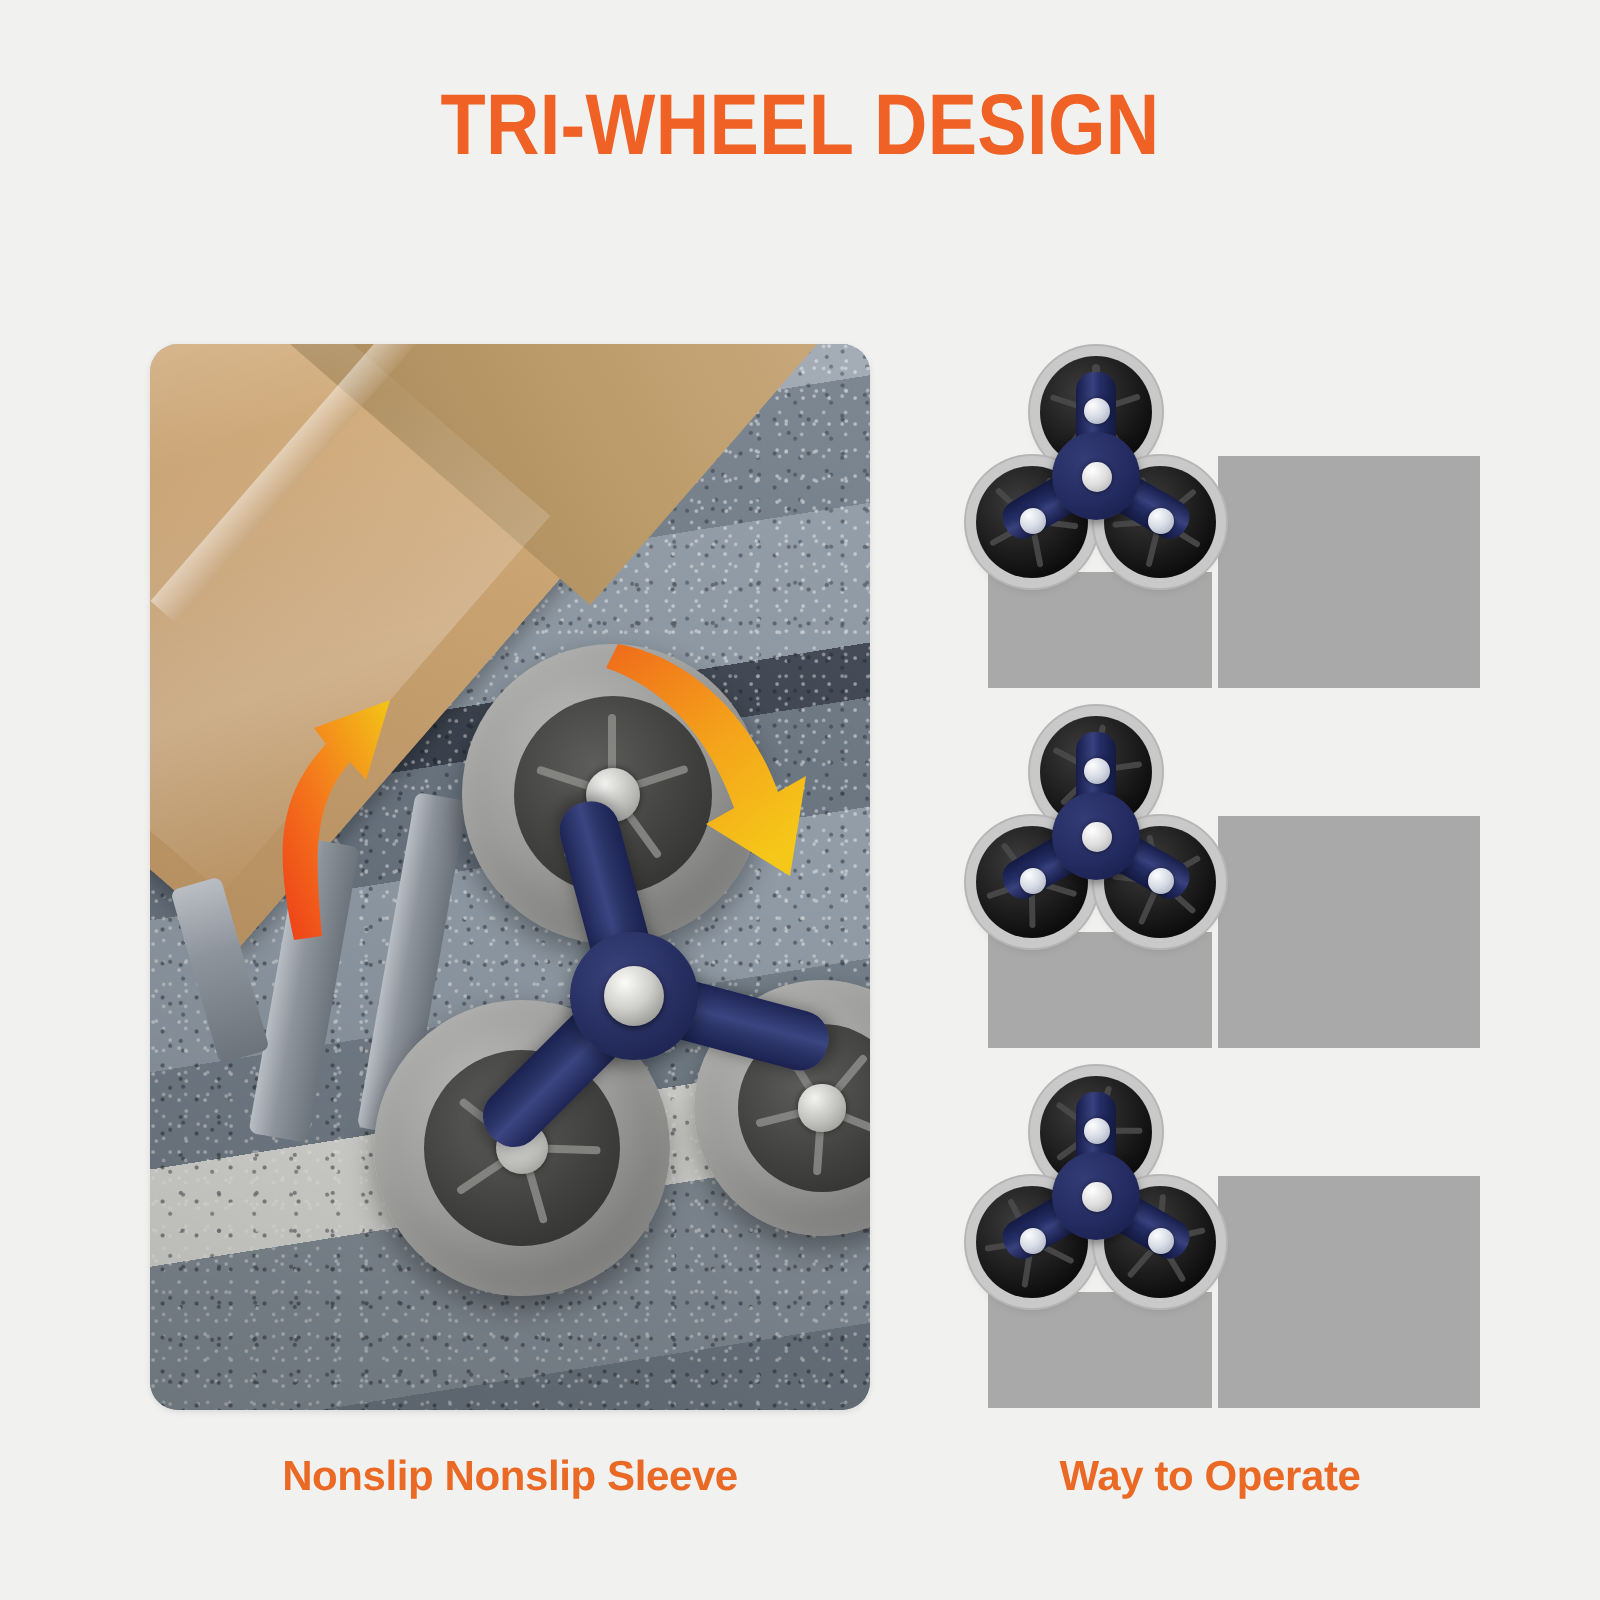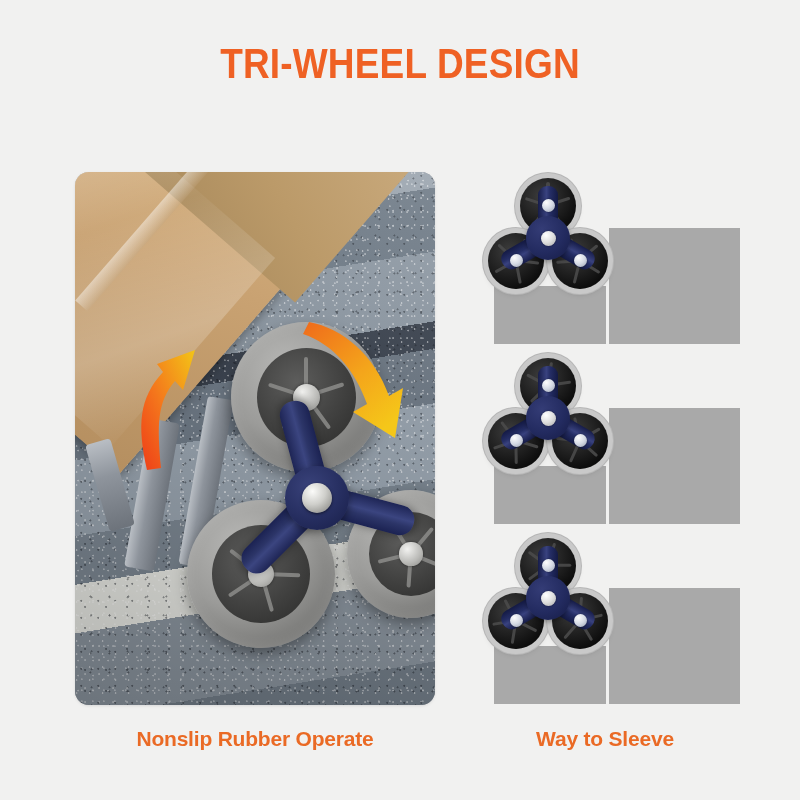--- a/index.html
+++ b/index.html
@@ -542,16 +542,16 @@
           <div class="dhub-bolt"></div>
         </div>
         <div class="daxle daxle-top"></div>
         <div class="daxle daxle-left"></div>
         <div class="daxle daxle-right"></div>
       </div>
     </div>
 
   </div>
 
-  <div class="caption caption-left">Nonslip Rubber Operate</div>
-  <div class="caption caption-right">Way to Sleeve</div>
+  <div class="caption caption-left">Nonslip Nonslip Sleeve</div>
+  <div class="caption caption-right">Way to Operate</div>
 
 </div>
 
 </body></html>

